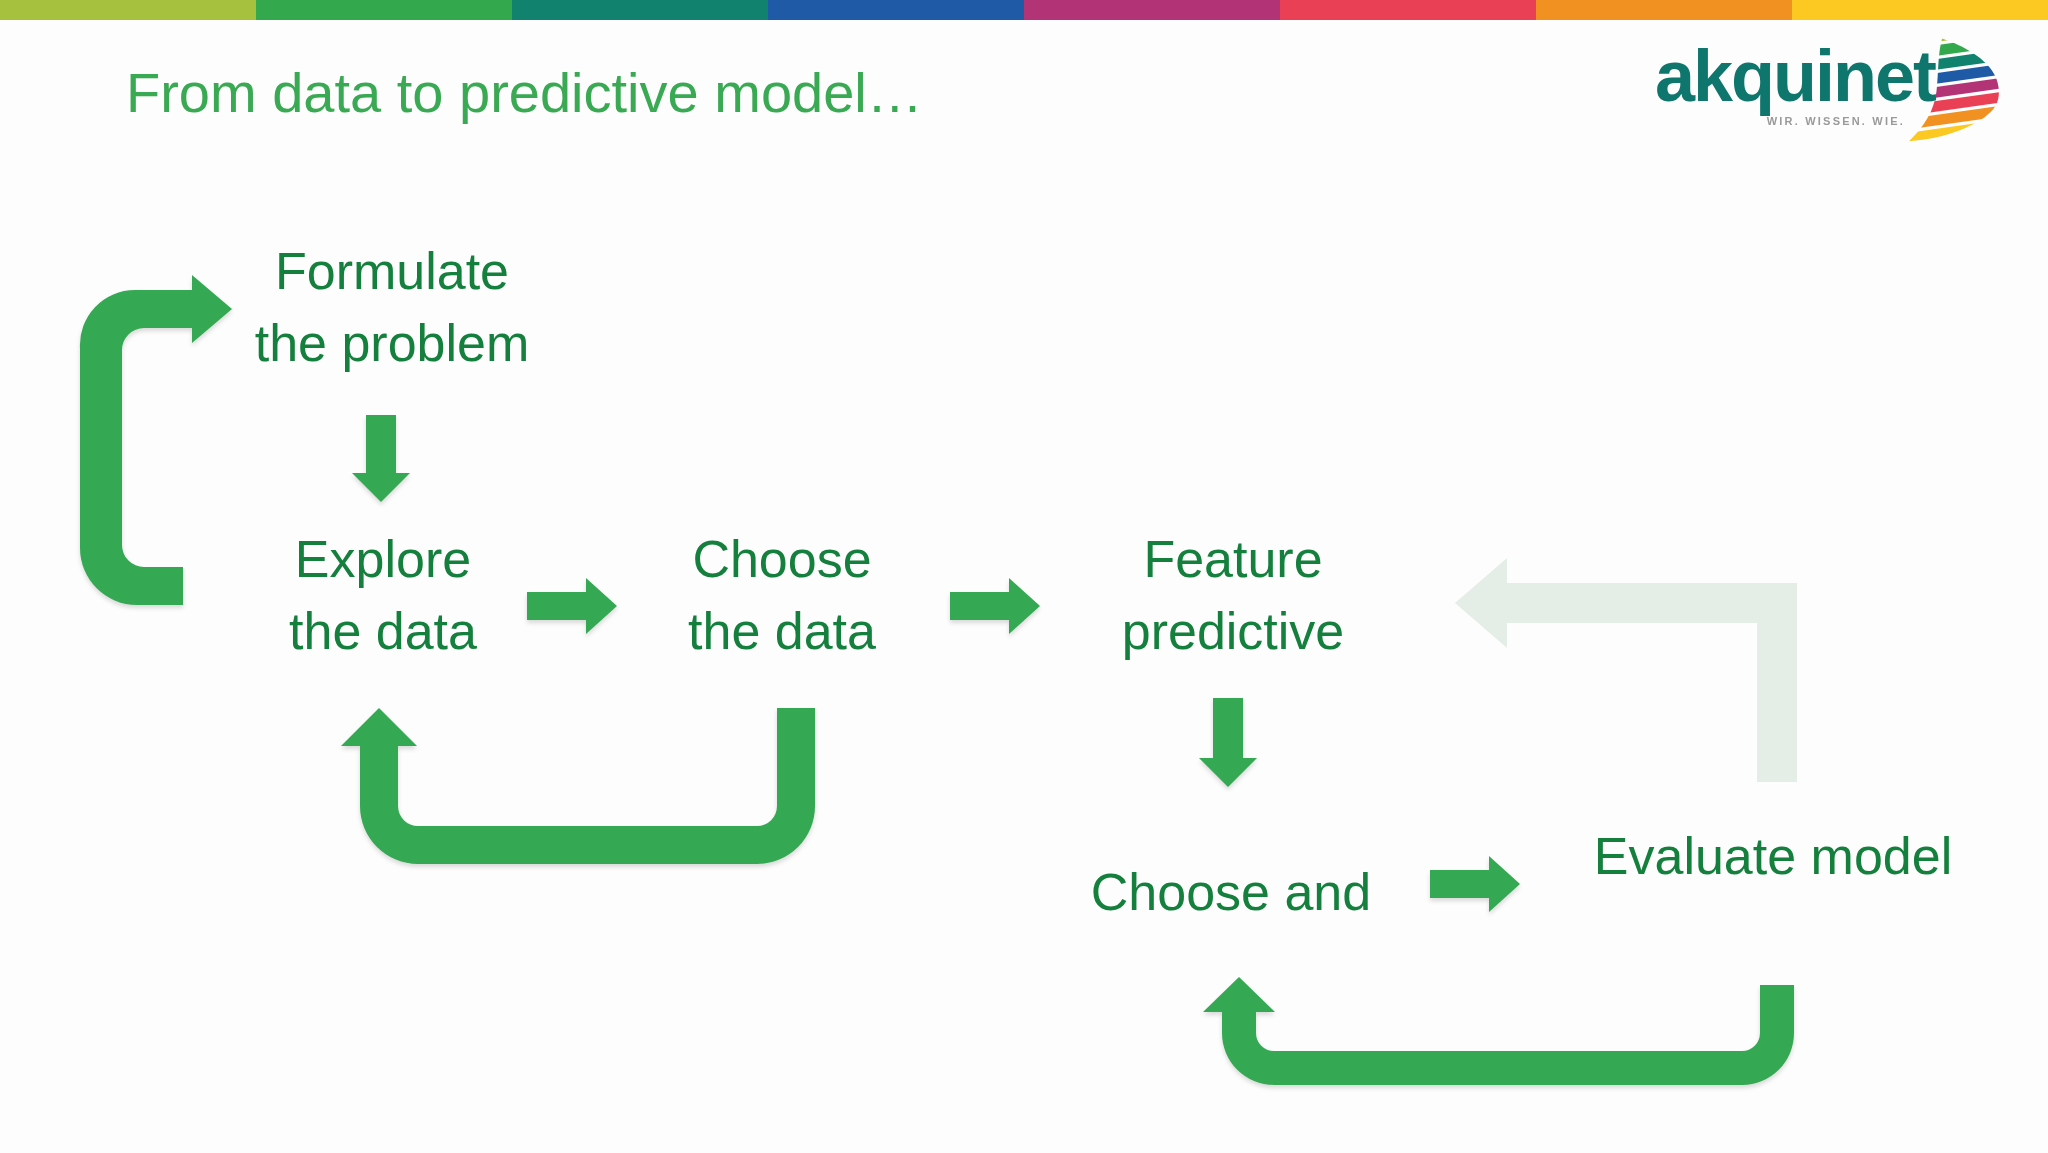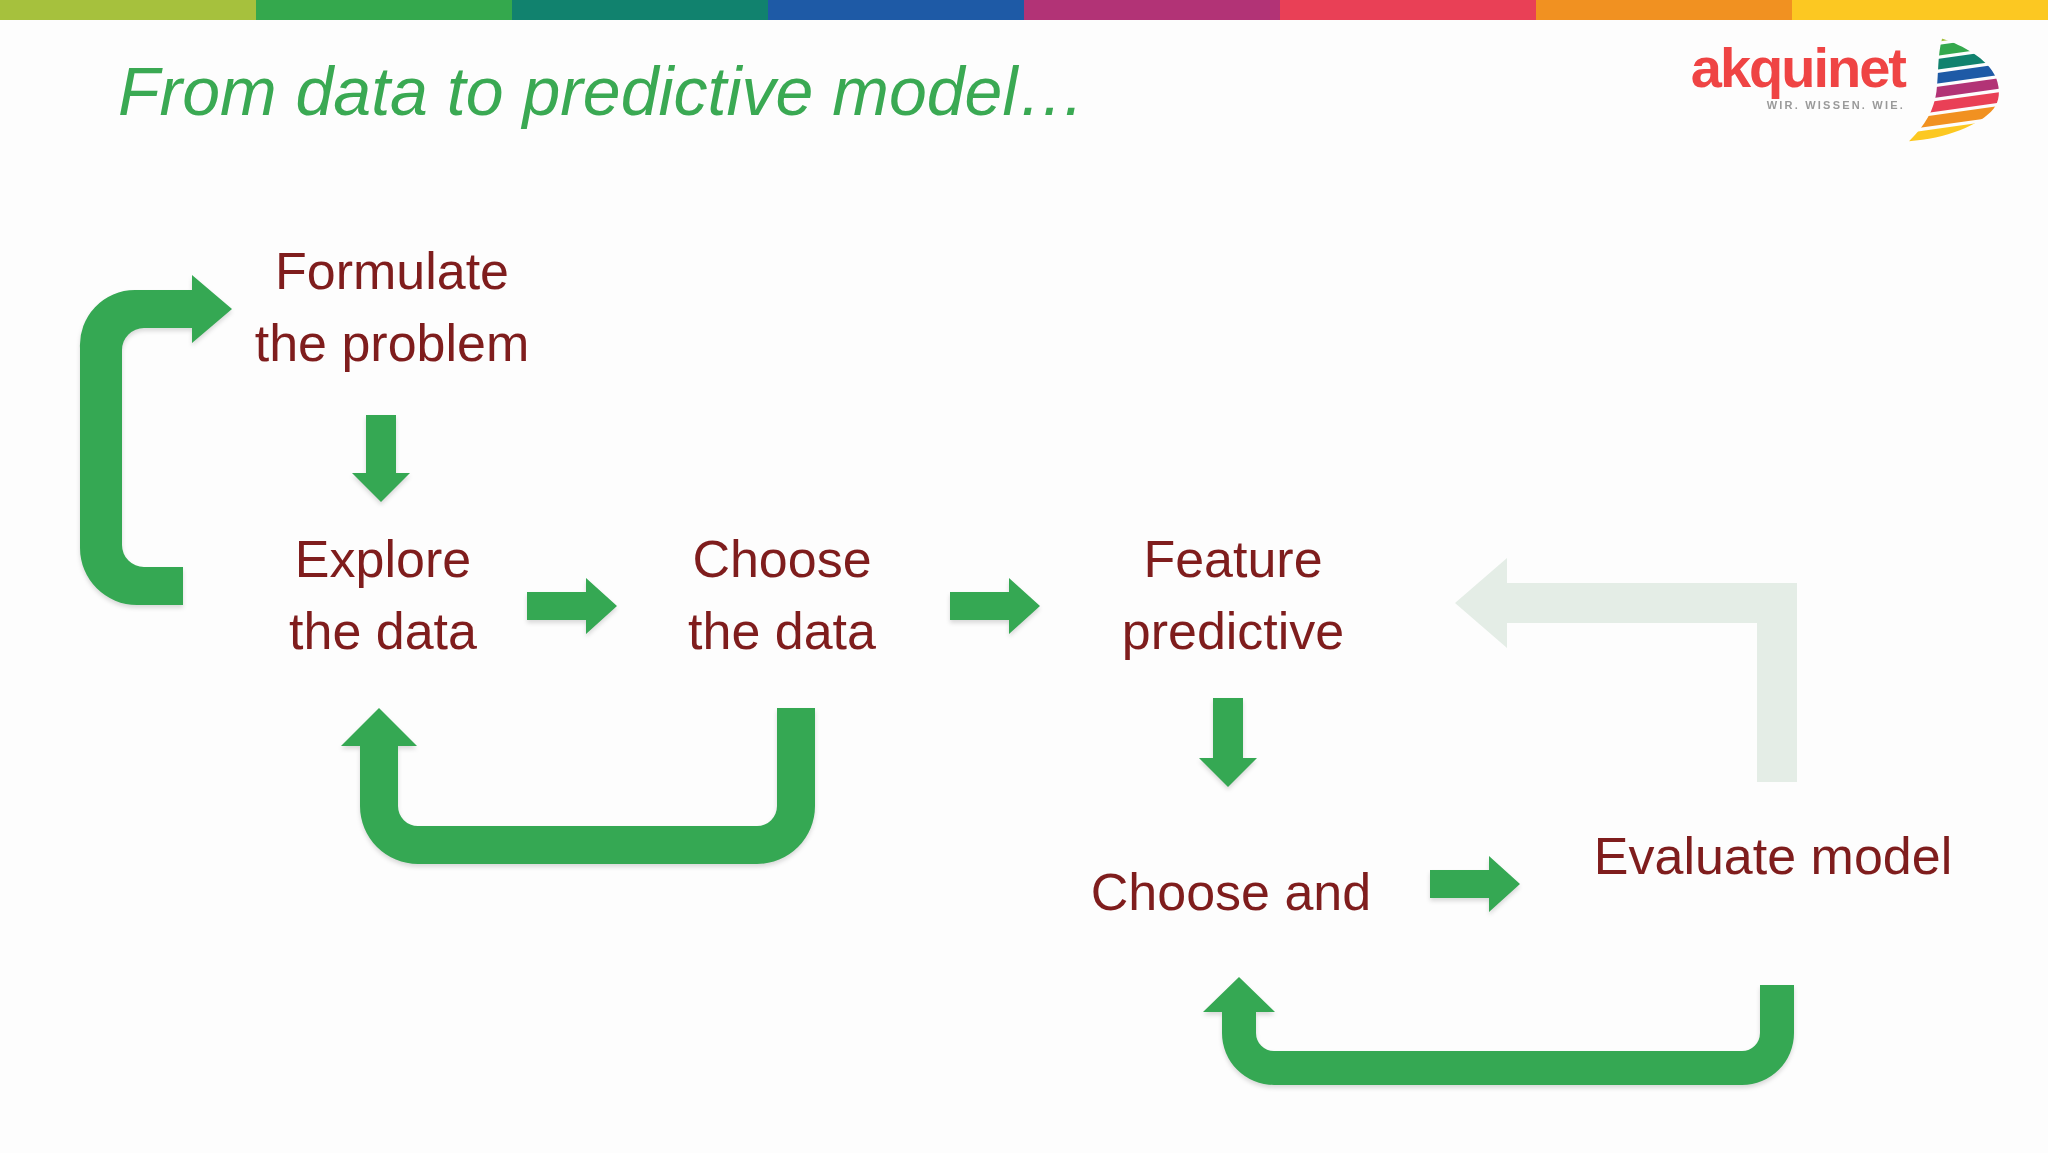--- a/index.html
+++ b/index.html
@@ -8,36 +8,35 @@
     width:2048px;height:1153px;
     background:#fdfdfd;
     overflow:hidden;
     font-family:"Liberation Sans","DejaVu Sans",sans-serif;
   }
   
   .topbar{position:absolute;left:0;top:0;width:2048px;height:20px;display:flex;}
   .topbar .seg{flex:1 1 auto;height:20px;}
   
   .title{
-    position:absolute;left:118px;top:52px;margin:0;
-    font-size:68px;font-weight:400;color:#3aa953;letter-spacing:0;
+    position:absolute;left:118px;top:52px;margin:8px;
+    font-size:56px;font-weight:400;color:#3aa953;letter-spacing:0;
     white-space:nowrap;
-    font-style:italic;
   }
   
   .brand-block{position:absolute;left:1655px;top:40px;width:250px;text-align:right;line-height:1;}
-  .brand-name{font-size:56px;font-weight:bold;color:#ef4444;letter-spacing:-2px;}
+  .brand-name{font-size:72px;font-weight:bold;color:#0f766e;letter-spacing:-2px;}
   .brand-tagline{display:block;margin-top:4px;font-size:11px;color:#9a9a9a;letter-spacing:2.2px;font-weight:bold;text-align:right;}
   .sail{position:absolute;left:1893px;top:26px;}
   
   .diagram-svg{position:absolute;left:0;top:0;}
   .shadowed{filter:drop-shadow(0 3px 2px rgba(0,0,0,0.14));}
   .node{
     position:absolute;transform:translate(-50%,-50%);
-    text-align:center;font-size:52px;line-height:72px;color:#7f1d1d;
+    text-align:center;font-size:52px;line-height:72px;color:#15803d;
     white-space:nowrap;
   }
   .node .l{display:block;}
 </style>
 </head>
 <body>
 
 <div class="slide">
 
   <div class="topbar">

